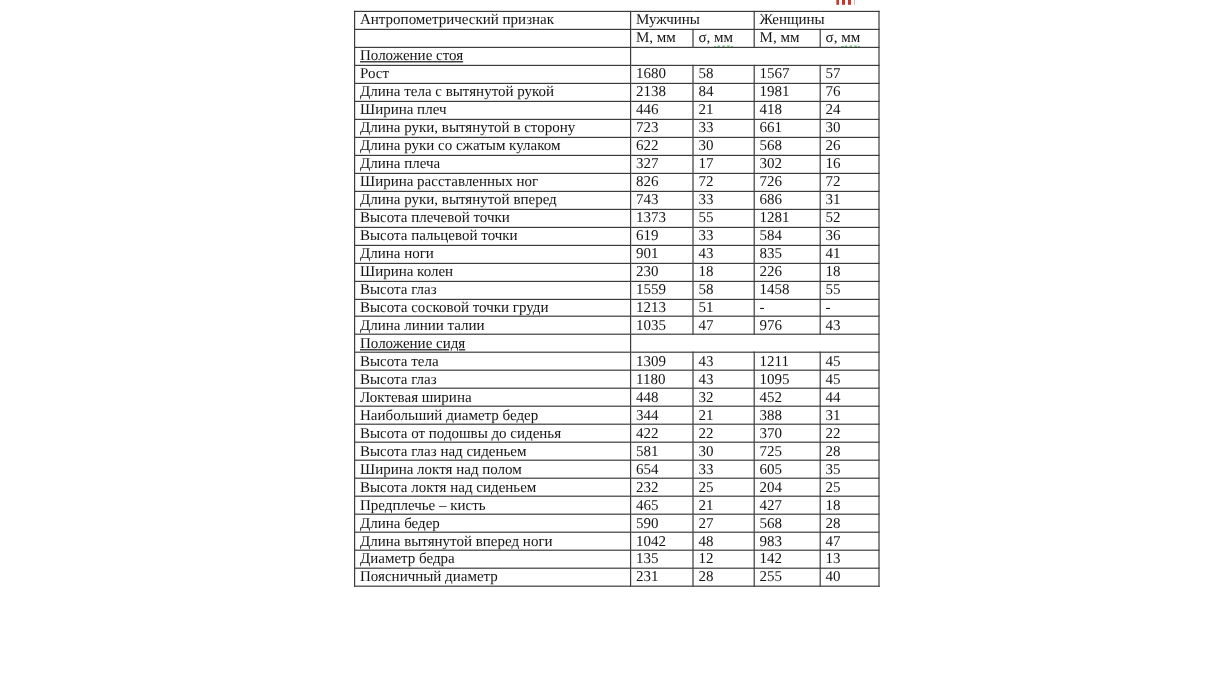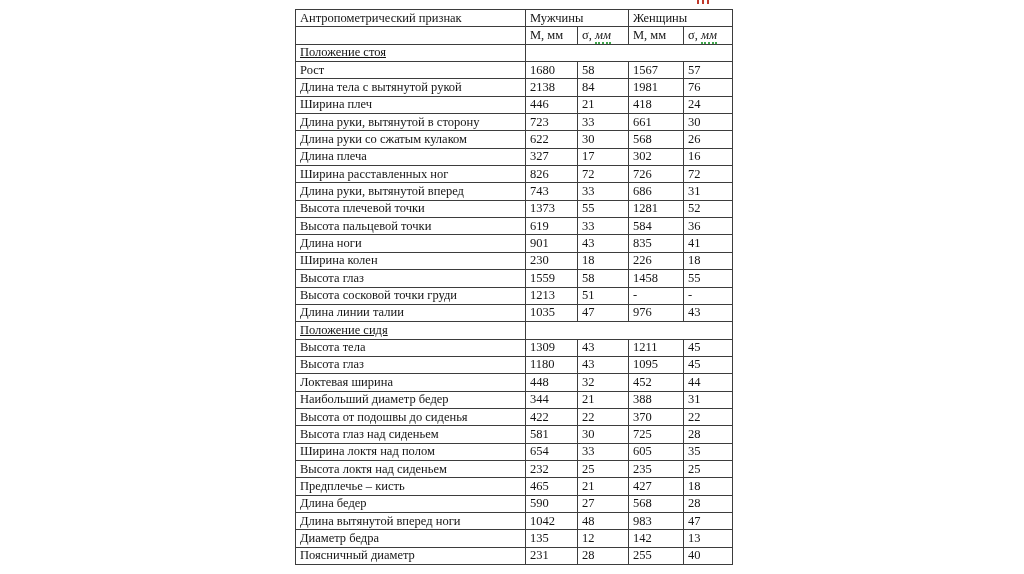--- a/index.html
+++ b/index.html
@@ -8,38 +8,37 @@
     background: #ffffff;
     position: relative;
     font-family: "Liberation Serif", "DejaVu Serif", serif;
     overflow: hidden;
   }
   .tbl-wrap { position: absolute; left: 295px; top: 9px; }
   table.anthro {
     border-collapse: collapse;
     table-layout: fixed;
     width: 437px;
-    height: 556px;
+    height: 480px;
   }
   table.anthro td {
     border: 1px solid #3d3d3d;
     font-size: 12.5px;
     line-height: 1.05;
     color: #151515;
     padding: 0 1px 0 4px;
     vertical-align: middle;
     white-space: nowrap;
     overflow: hidden;
   }
   td.section-cell { text-align: left; padding-left: 0; text-decoration: underline; }
   td.feat, td.val { text-align: left; }
   .squig {
     border-bottom: 2px dotted #3fa54b;
     padding-bottom: 0px;
-    font-style: italic;
   }
   .top-artifact {
     position: absolute;
     left: 697px; top: 0px;
     width: 15px; height: 4px;
     background: repeating-linear-gradient(90deg, #c0392b 0 2px, transparent 2px 5px);
   }
 </style>
 </head>
 <body>
@@ -229,21 +228,21 @@
           <td class="feat">Ширина локтя над полом</td>
           <td class="val">654</td>
           <td class="val">33</td>
           <td class="val">605</td>
           <td class="val">35</td>
         </tr>
         <tr>
           <td class="feat">Высота локтя над сиденьем</td>
           <td class="val">232</td>
           <td class="val">25</td>
-          <td class="val">235</td>
+          <td class="val">204</td>
           <td class="val">25</td>
         </tr>
         <tr>
           <td class="feat">Предплечье – кисть</td>
           <td class="val">465</td>
           <td class="val">21</td>
           <td class="val">427</td>
           <td class="val">18</td>
         </tr>
         <tr>

